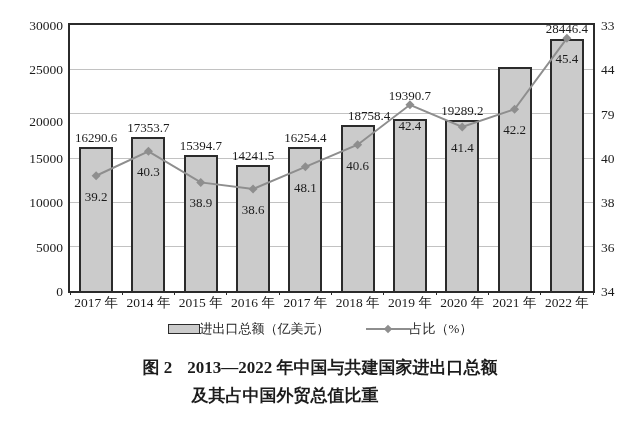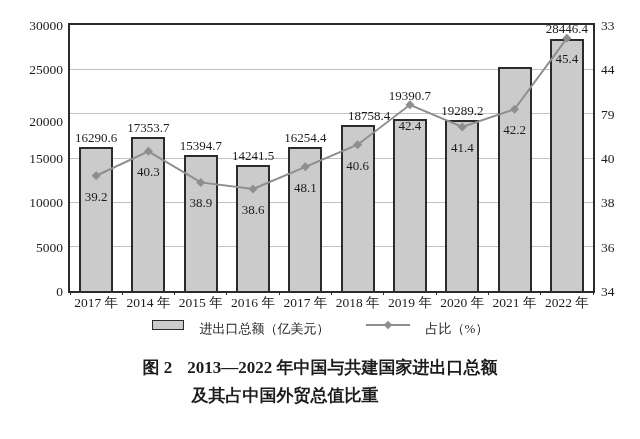--- a/index.html
+++ b/index.html
@@ -36,21 +36,21 @@
   .ylab.right{left:601px; width:36px; text-align:left;}
   .x-tick{position:absolute; top:291px; width:1px; height:4px; background:var(--plot-border);}
   .x-label{
     position:absolute; top:295px; width:62px; height:16px; line-height:16px;
     text-align:center; font-size:13.5px; white-space:nowrap;
   }
   .legend{
     position:absolute; left:0; top:319px; width:640px; height:20px;
     display:flex; justify-content:center; align-items:center; gap:36px; font-size:13px;
   }
-  .legend-item{display:flex; align-items:flex-start; gap:16px;}
+  .legend-item{display:flex; align-items:center; gap:0;}
   .legend-bar-swatch{
     display:inline-block; width:32px; height:10px; box-sizing:border-box;
     background:var(--bar-fill); border:1.5px solid var(--bar-border);
   }
   .legend-line-swatch{position:relative; display:inline-block; width:44px; height:10px;}
   .legend-line-swatch .stroke{
     position:absolute; left:0; top:4px; width:44px; height:2px; background:var(--line);
   }
   .legend-line-swatch .diamond{
     position:absolute; left:19px; top:2px; width:6px; height:6px;

